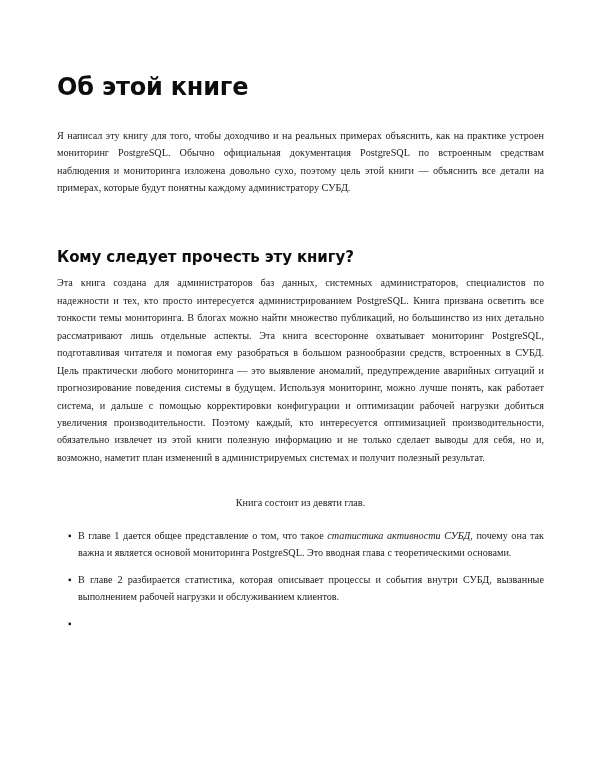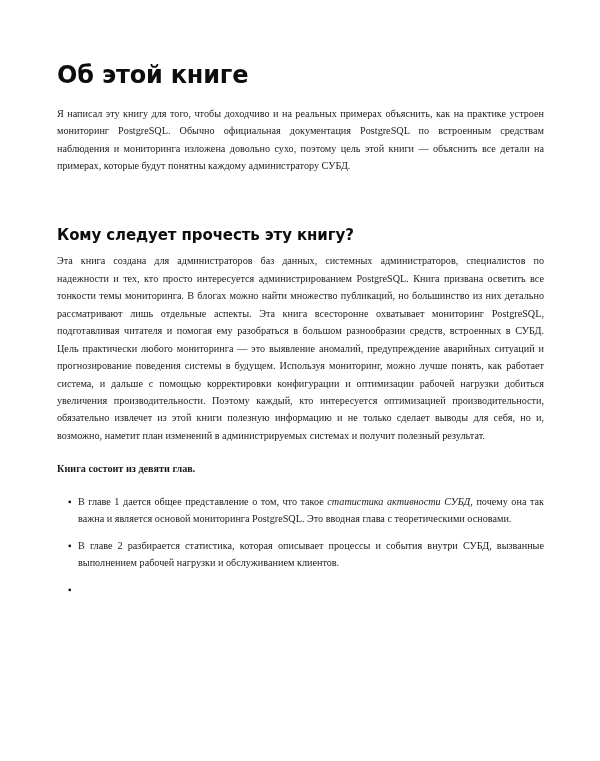--- a/index.html
+++ b/index.html
@@ -19,21 +19,21 @@
     position: relative;
     width: 600px;
     height: 761px;
     background: #ffffff;
     box-sizing: border-box;
     padding: 0;
   }
   .content {
     position: absolute;
     left: 57px;
-    top: 4px;
+    top: 16px;
     width: 487px;
   }
 
   .chapter-title {
     font-family: "DejaVu Sans", "Liberation Sans", sans-serif;
     font-size: 24px;
     font-weight: bold;
     letter-spacing: -0.2px;
     color: #0d0d0d;
     margin: 0;
@@ -55,23 +55,23 @@
 
   p.body-text {
     font-size: 10.2px;
     line-height: 17.45px;
     text-align: justify;
     text-justify: inter-word;
     margin: 0;
     color: #1a1a1a;
     hyphens: manual;
   }
-  p.lead-1 { margin-top: 15px; }
+  p.lead-1 { margin-top: 25px; }
   p.lead-2 { margin-top: 8px; }
-  p.lead-3 { margin-top: 16px; text-align: left; font-weight: bold; }
+  p.lead-3 { margin-top: 28px; text-align: center; }
 
   ul.chapter-list {
     list-style: none;
     margin: 0;
     padding: 0;
     margin-top: 15px;
   }
   ul.chapter-list li {
     position: relative;
     padding-left: 21px;

